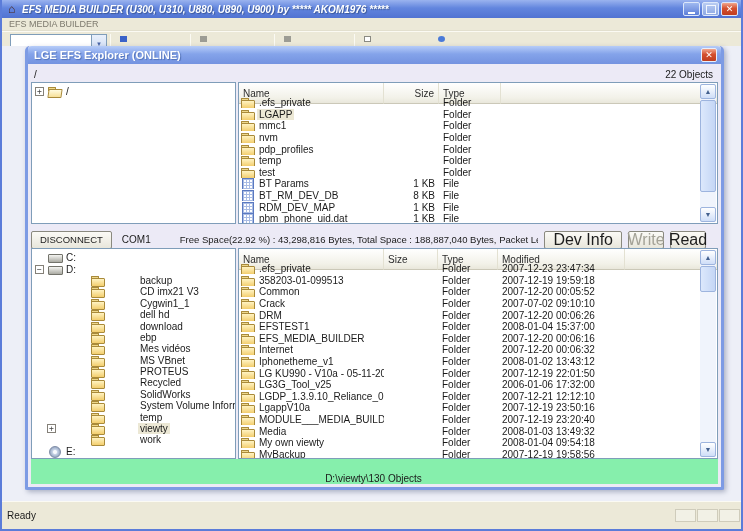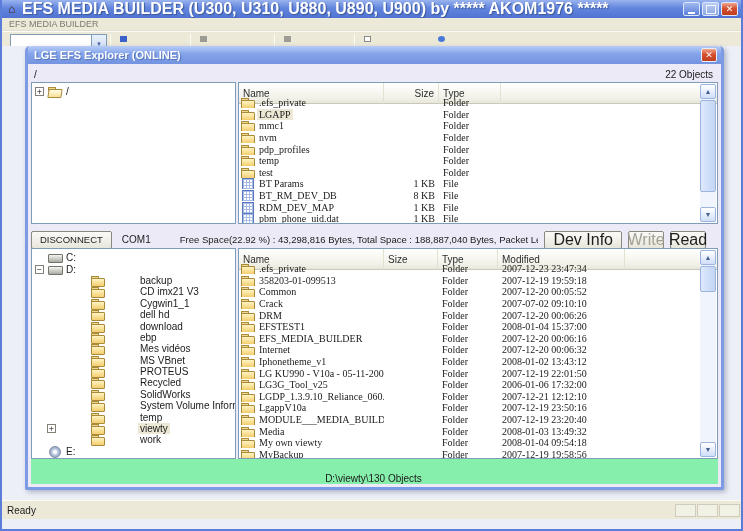--- a/index.html
+++ b/index.html
@@ -7,22 +7,22 @@
   body { font-family:"Liberation Sans","DejaVu Sans",sans-serif; }
 
   .frame { position:relative; width:743px; height:531px; background:#EDEFF7;
            border-left:2px solid #5B7CD9; border-right:2px solid #5B7CD9; border-bottom:2px solid #5B7CD9;
            overflow:hidden; }
 
   
   .titlebar { height:18px; background:linear-gradient(180deg,#9AB3EF 0%,#6285DE 45%,#5173D2 100%);
               display:flex; align-items:center; padding:0 3px; }
   .app-ico { width:13px; height:13px; margin-right:4px; color:#4a2418; font-size:12px; line-height:13px; text-align:center; }
-  .title-text { color:#fff; font-weight:bold; font-size:16px; text-shadow:1px 1px 1px #3B5898;
-                white-space:nowrap; overflow:hidden; flex:1; }
+  .title-text { color:#fff; font-weight:bold; font-size:10px; text-shadow:1px 1px 1px #3B5898;
+                white-space:nowrap; overflow:hidden; flex:1;font-style:italic; }
   .cb { width:17px; height:14px; margin-left:2px; border:1px solid #DCE7FA; border-radius:2px;
         display:flex; align-items:center; justify-content:center; }
   .cb-min  { background:linear-gradient(#9FB9F0,#5E7FD8); }
   .cb-min::before { content:""; width:7px; height:2px; background:#fff; margin-top:7px; }
   .cb-max  { background:linear-gradient(#B9CCF2,#8FA9E4); }
   .cb-max::before { content:""; width:8px; height:7px; border:1px solid #F2F6FE; }
   .cb-close{ background:linear-gradient(#F2A78E,#D4502F 45%,#C03D1E); }
   .cb-close::before { content:"\2715"; color:#fff; font-size:9px; font-weight:bold; }
 
   
@@ -37,21 +37,21 @@
   .combo .carr::before{ content:"\25BC"; }
   .tsep { position:absolute; top:2px; width:1px; height:13px; background:#D9D6C5; border-right:1px solid #FBFAF3; }
   .tbtn { position:absolute; top:2px; height:20px; }
   .tb-hint { position:absolute; top:2px; width:7px; height:6px; }
   .h-blue  { background:#3A62C8; }
   .h-gray  { background:#9C9C94; }
   .h-box   { background:#fff; border:1px solid #8a8a82; }
   .h-round { background:#4A7AD8; border-radius:50%; }
 
   
-  .statusbar { position:absolute; left:0; right:0; bottom:10px; height:19px; background:#ECE9D8;
+  .statusbar { position:absolute; left:0; right:0; bottom:0; height:28px; background:#ECE9D8;
                border-top:1px solid #FBFAF3; display:flex; align-items:center; font-size:10px; color:#1c1c1c;justify-content:flex-end; }
   .statusbar .stext { flex:1; padding-left:5px; }
   .spanel { width:21px; height:13px; margin-right:1px; border:1px solid #CFCCBB; background:#F2F1E6; }
 
   
   .xwin { position:absolute; left:23px; top:46px; width:699px; height:444px;
           border:3px solid #7D9BE4; border-top:none; border-radius:5px 5px 2px 2px;
           box-shadow:2px 2px 5px rgba(50,60,100,.35); background:#ECEAF6; }
   .xtitle { height:18px; margin:-0px -0px 0; border-radius:4px 4px 0 0;
             background:linear-gradient(180deg,#B6CCF8 0%,#84A3EA 45%,#7493E0 100%);
@@ -80,21 +80,21 @@
   .exp-none { visibility:hidden; }
   .nm { padding:0 2px; white-space:nowrap; }
   .nm.sel { background:#ECE8D5; }
 
   
   .list { flex:1; position:relative; background:#fff; border:1px solid #7F9DB9; overflow:hidden; }
   .lheader { display:flex; height:14px; }
   .hc { background:linear-gradient(#FFFFFF,#F2F1E8 75%,#E9E7DB); border-right:1px solid #E3E1D2;
         border-bottom:1px solid #CBC8B8; padding:10px 4px; display:flex; align-items:center; color:#2d2d2d; }
   .hc.filler { flex:1; border-right:none; }
-  .lrows { height:calc(100% - 14px); overflow:hidden; padding-right:16px;font-family:Liberation Serif, serif; }
+  .lrows { height:calc(100% - 14px); overflow:hidden; padding-right:16px; }
   .lrow { display:flex; align-items:center; height:11.6px; white-space:nowrap; }
   .cell { padding:0 4px; overflow:hidden; white-space:nowrap; }
   .c-name { display:flex; align-items:center; padding:0 2px; }
   .w-name { width:145px; } .w-size { width:55px; justify-content:flex-end; text-align:right; }
   .w-type { width:62px; }
   .w-name2 { width:145px; } .w-size2 { width:54px; } .w-type2 { width:60px; } .w-mod { width:127px; }
 
   
   .ico { display:inline-block; width:14px; height:11px; position:relative; flex:none; margin-right:2px; }
   .i-folder::before, .i-folder-open::before { content:""; position:absolute; left:0; top:1px; width:6px; height:3px;

